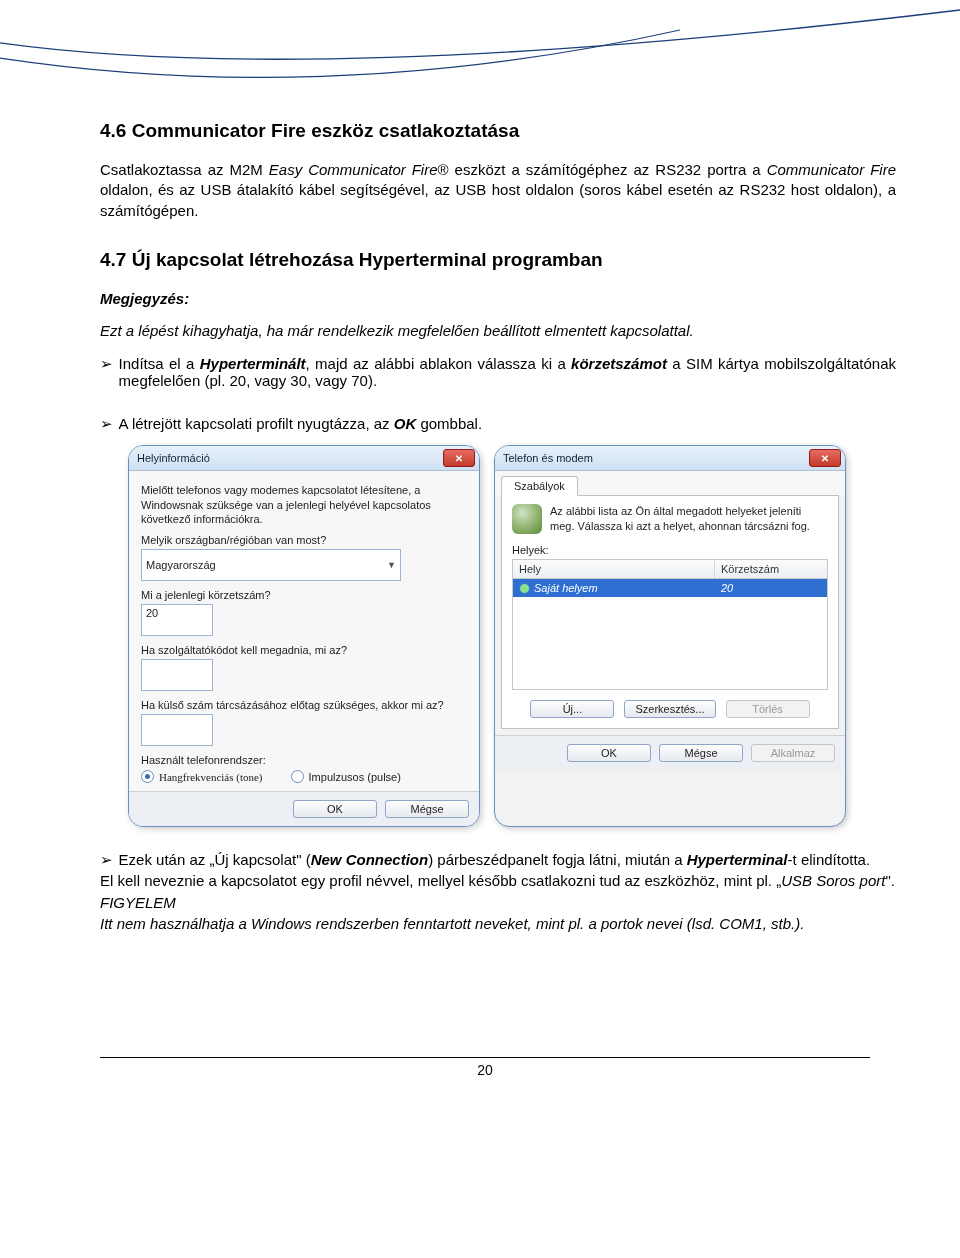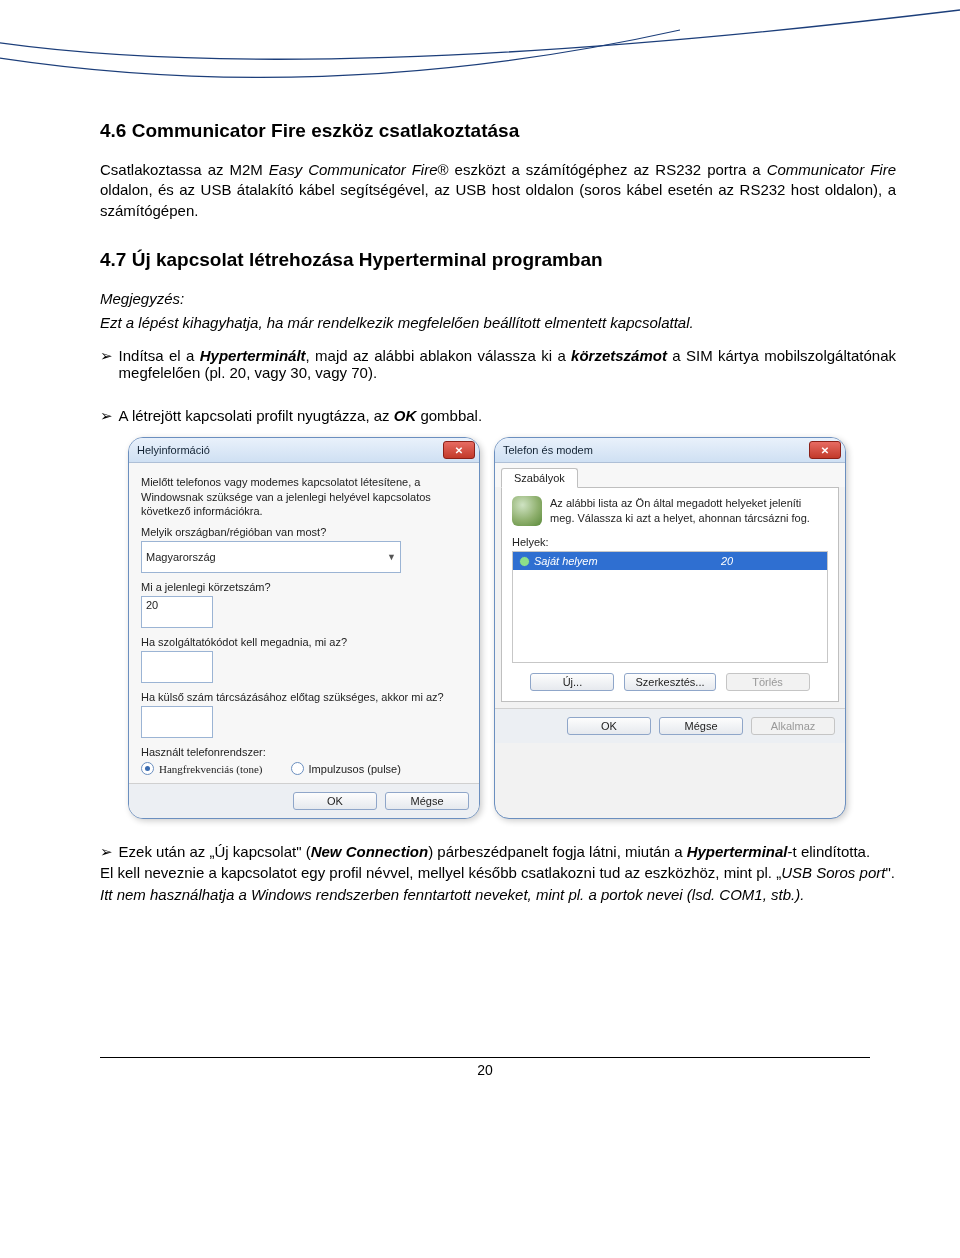--- a/index.html
+++ b/index.html
@@ -26,21 +26,21 @@
   }
   .swoosh svg { width: 960px; height: 120px; }
   h2.section-h {
     font-size: 19px;
     font-weight: bold;
     margin: 10px 0 18px 0;
   }
   p { margin: 0 0 14px 0; line-height: 1.35; text-align: justify; }
   .em-i { font-style: italic; }
   .b { font-weight: bold; font-style: italic; }
-  .note-hdr { font-style: italic; margin-bottom: 4px; }
+  .note-hdr { font-style: italic; margin-bottom: 12px; font-weight: bold; }
   .note-body { font-style: italic; margin-top: 0; }
   .bullet-p { display: flex; gap: 6px; }
   .bullet-mark { flex: 0 0 auto; }
   .bullet-text { flex: 1 1 auto; text-align: justify; }
   .dialog-row {
     display: flex;
     gap: 14px;
     margin: 10px 0 24px 28px;
   }
   
@@ -252,20 +252,24 @@
       </div>
       <div class="tabstrip">
         <div class="tab">Szabályok</div>
       </div>
       <div class="tabpane">
         <div class="icon-row">
           <div class="icon-globe"></div>
           <div style="line-height:1.3;">Az alábbi lista az Ön által megadott helyeket jeleníti meg. Válassza ki azt a helyet, ahonnan tárcsázni fog.</div>
         </div>
         <div class="lbl" style="margin-top:10px;">Helyek:</div>
+        <div class="listhdr">
+          <div class="colA">Hely</div>
+          <div class="colB">Körzetszám</div>
+        </div>
         <div class="listbox">
           <div class="row-sel">
             <div class="rA">
                 <span class="dot"></span>
                 <span>Saját helyem</span>
               </div>
             <div class="rB">20</div>
           </div>
         </div>
         <div class="centerbtns">
@@ -286,18 +290,19 @@
   <div class="bullet-p" style="margin-bottom:2px;">
     <div class="bullet-mark">➢</div>
     <div class="bullet-text">
       <span> Ezek után az „Új kapcsolat" (</span><span class="b">New Connection</span><span>) párbeszédpanelt fogja látni, miután a </span><span class="b">Hyperterminal</span><span>-t elindította.</span>
     </div>
   </div>
 
   <p style="margin-bottom:2px;">
     <span>El kell neveznie a kapcsolatot egy profil névvel, mellyel később csatlakozni tud az eszközhöz, mint pl. „</span><span class="em-i">USB Soros port</span><span>".</span>
   </p>
+  <p class="em-i" style="margin-bottom:0;">FIGYELEM</p>
   <p class="em-i">Itt nem használhatja a Windows rendszerben fenntartott neveket, mint pl. a portok nevei (lsd. COM1, stb.).</p>
 
   <div class="footer">
     <span>20</span>
   </div>
 </div>
 
 </body></html>

